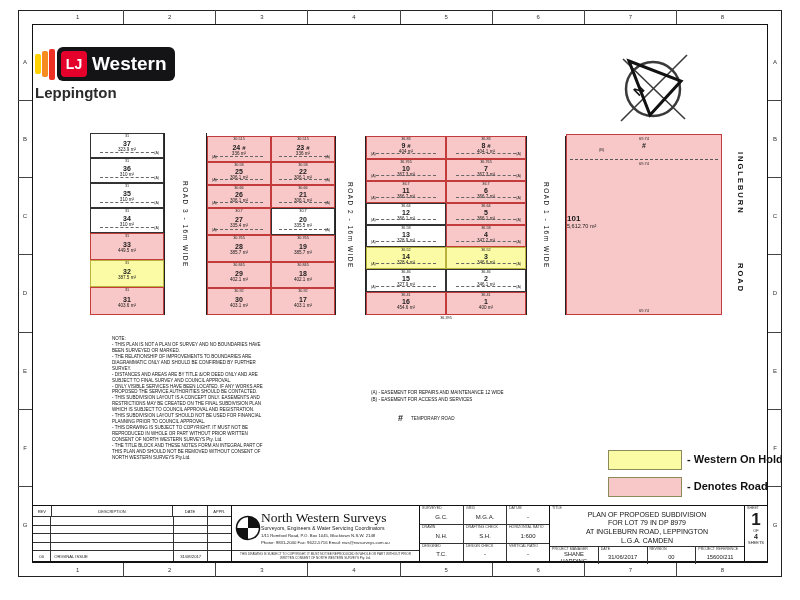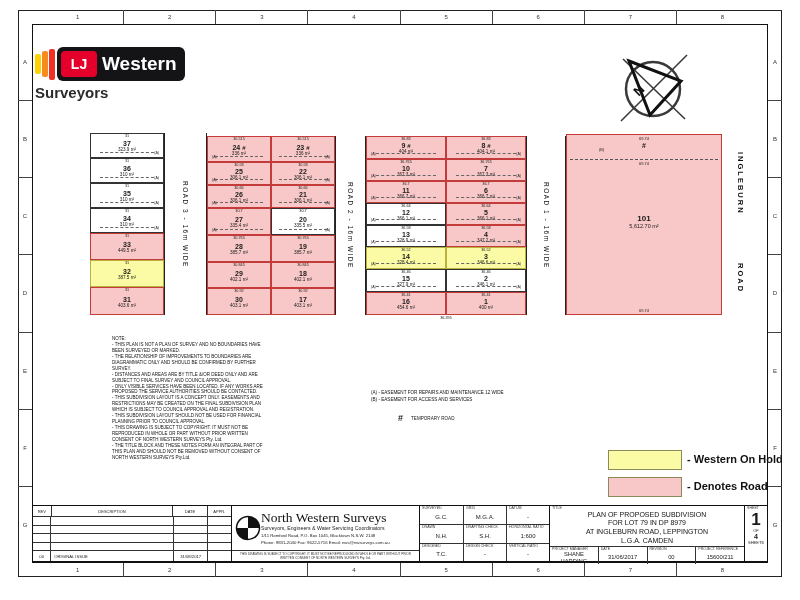--- a/index.html
+++ b/index.html
@@ -20,21 +20,21 @@
   .strip-top .gcell:first-child,.strip-bottom .gcell:first-child{border-left:none;}
   .strip-left .gcell,.strip-right .gcell{border-top:1px solid #444;}
   .strip-left .gcell:first-child,.strip-right .gcell:first-child{border-top:none;}
   
   .lj-logo{left:35px;top:46px;height:36px;display:flex;align-items:center;}
   .stripe{display:inline-block;width:6px;border-radius:2px;margin-right:1px;}
   .st-y{height:20px;background:#ffd100;}
   .st-o{height:26px;background:#f68b1f;}
   .st-r{height:31px;background:#ee3124;}
   .lj-box{height:34px;background:#141417;border-radius:6px;display:flex;align-items:center;padding:0 8px 0 4px;margin-left:1px;}
-  .lj-red{width:36px;height:26px;background:#e4002b;border-radius:4px;display:flex;align-items:center;justify-content:center;
+  .lj-red{width:26px;height:26px;background:#e4002b;border-radius:4px;display:flex;align-items:center;justify-content:center;
           color:#fff;font-weight:bold;font-size:14px;margin-right:5px;}
   .lj-word{color:#fff;font-weight:bold;font-size:19px;letter-spacing:0px;}
   .office-name{left:35px;top:84px;font-size:15px;font-weight:bold;color:#2b2b2b;}
   
   .compass{left:612px;top:46px;}
   
   .lotcol{display:flex;flex-direction:column;}
   .lotrow{display:flex;}
   .lotrow .lot{flex:1;height:100%;}
   .lot{position:relative;border:1px solid #333;box-sizing:border-box;background:#fff;
@@ -51,21 +51,21 @@
   .lot .dash{position:absolute;bottom:4px;left:12%;width:76%;border-top:1px dashed #666;}
   .road{border-left:1.5px solid #222;border-right:1.5px solid #222;display:flex;align-items:center;justify-content:center;}
   .road-label{writing-mode:vertical-rl;font-size:6.5px;letter-spacing:1.5px;color:#111;white-space:nowrap;}
   .vtext{writing-mode:vertical-rl;font-size:7.5px;font-weight:bold;letter-spacing:2px;color:#111;white-space:nowrap;}
   
   .lot101{background:#f8c8c8;border:1.2px solid #c43b3b;}
   .l101-dim{position:absolute;left:0;width:100%;text-align:center;font-size:4px;}
   .l101-hash{position:absolute;left:0;width:100%;top:7px;text-align:center;font-size:7px;font-weight:bold;}
   .l101-dash{position:absolute;top:24px;left:2%;width:96%;border-top:1px dashed #555;}
   .l101-eb{position:absolute;top:12px;left:32px;font-size:4px;}
-  .l101-center{position:absolute;top:44%;left:0;width:100%;text-align:center;}
+  .l101-center{position:absolute;top:44%;left:0;width:100%;text-align:left;}
   .l101-center .num{font-size:8px;font-weight:bold;}
   .l101-center .area{font-size:5.5px;}
   .col3-bdim{left:366px;top:316px;width:160px;text-align:center;font-size:3.8px;color:#222;}
   
   .notes{left:112px;top:336px;width:154px;font-size:4.5px;line-height:1.32;white-space:pre-line;color:#111;}
   .eas-notes{left:371px;top:390px;font-size:4.6px;line-height:1.5;color:#111;}
   .temp-road{left:398px;top:413px;display:flex;align-items:center;}
   .temp-road .hash{font-size:9px;font-weight:bold;margin-right:8px;}
   .temp-road .lbl{font-size:4.6px;}
   
@@ -158,21 +158,21 @@
 
   <div class="abs lj-logo">
     <span class="stripe st-y"></span>
     <span class="stripe st-o"></span>
     <span class="stripe st-r"></span>
     <span class="lj-box">
       <span class="lj-red">LJ</span>
       <span class="lj-word">Western</span>
     </span>
   </div>
-  <div class="abs office-name">Surveyors</div>
+  <div class="abs office-name">Leppington</div>
 
   <svg class="abs compass" width="82" height="82" viewBox="0 0 82 82">
     <circle cx="41" cy="43" r="27" fill="none" stroke="#3a3a3a" stroke-width="2.5"></circle>
     <line x1="9" y1="75" x2="75" y2="9" stroke="#3a3a3a" stroke-width="1.6"></line>
     <line x1="11" y1="13" x2="73" y2="73" stroke="#3a3a3a" stroke-width="1.6"></line>
     <polygon points="17,15 69,35 38,69" fill="none" stroke="#111" stroke-width="3"></polygon>
     <text x="24" y="52" font-size="13" font-weight="bold" fill="#111" transform="rotate(-45 24 48)">N</text>
   </svg>
 
   <div class="abs lotcol" style="left:90px;top:133px;width:74px;">

